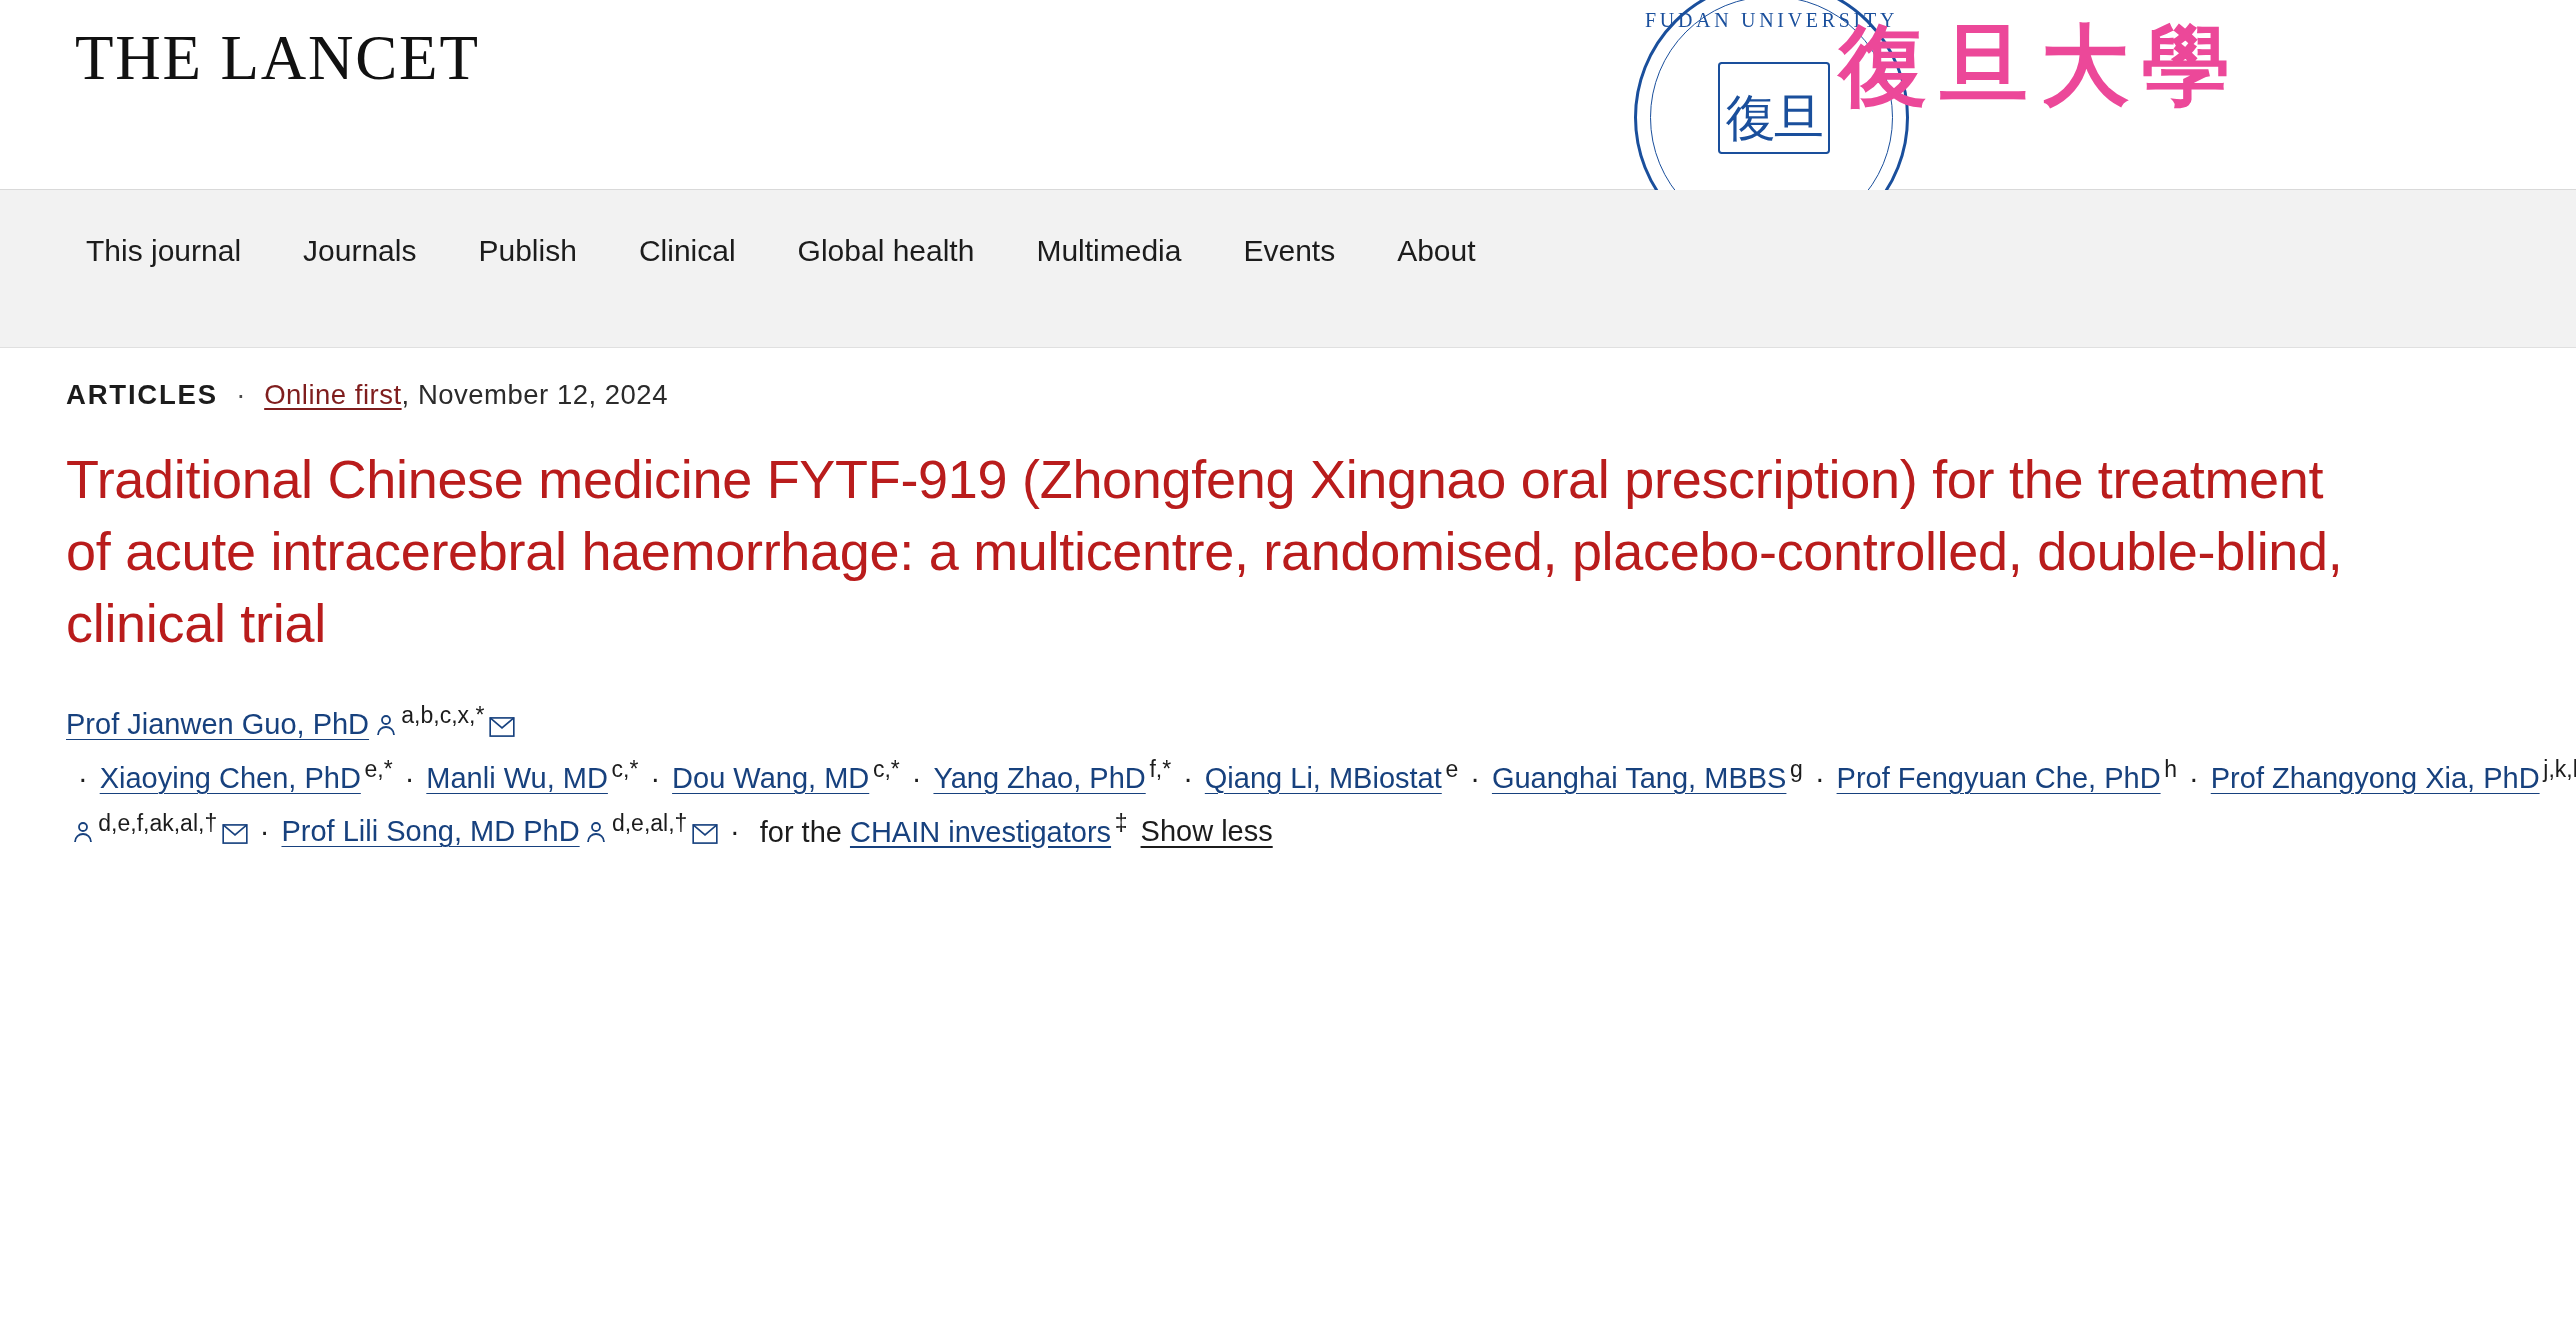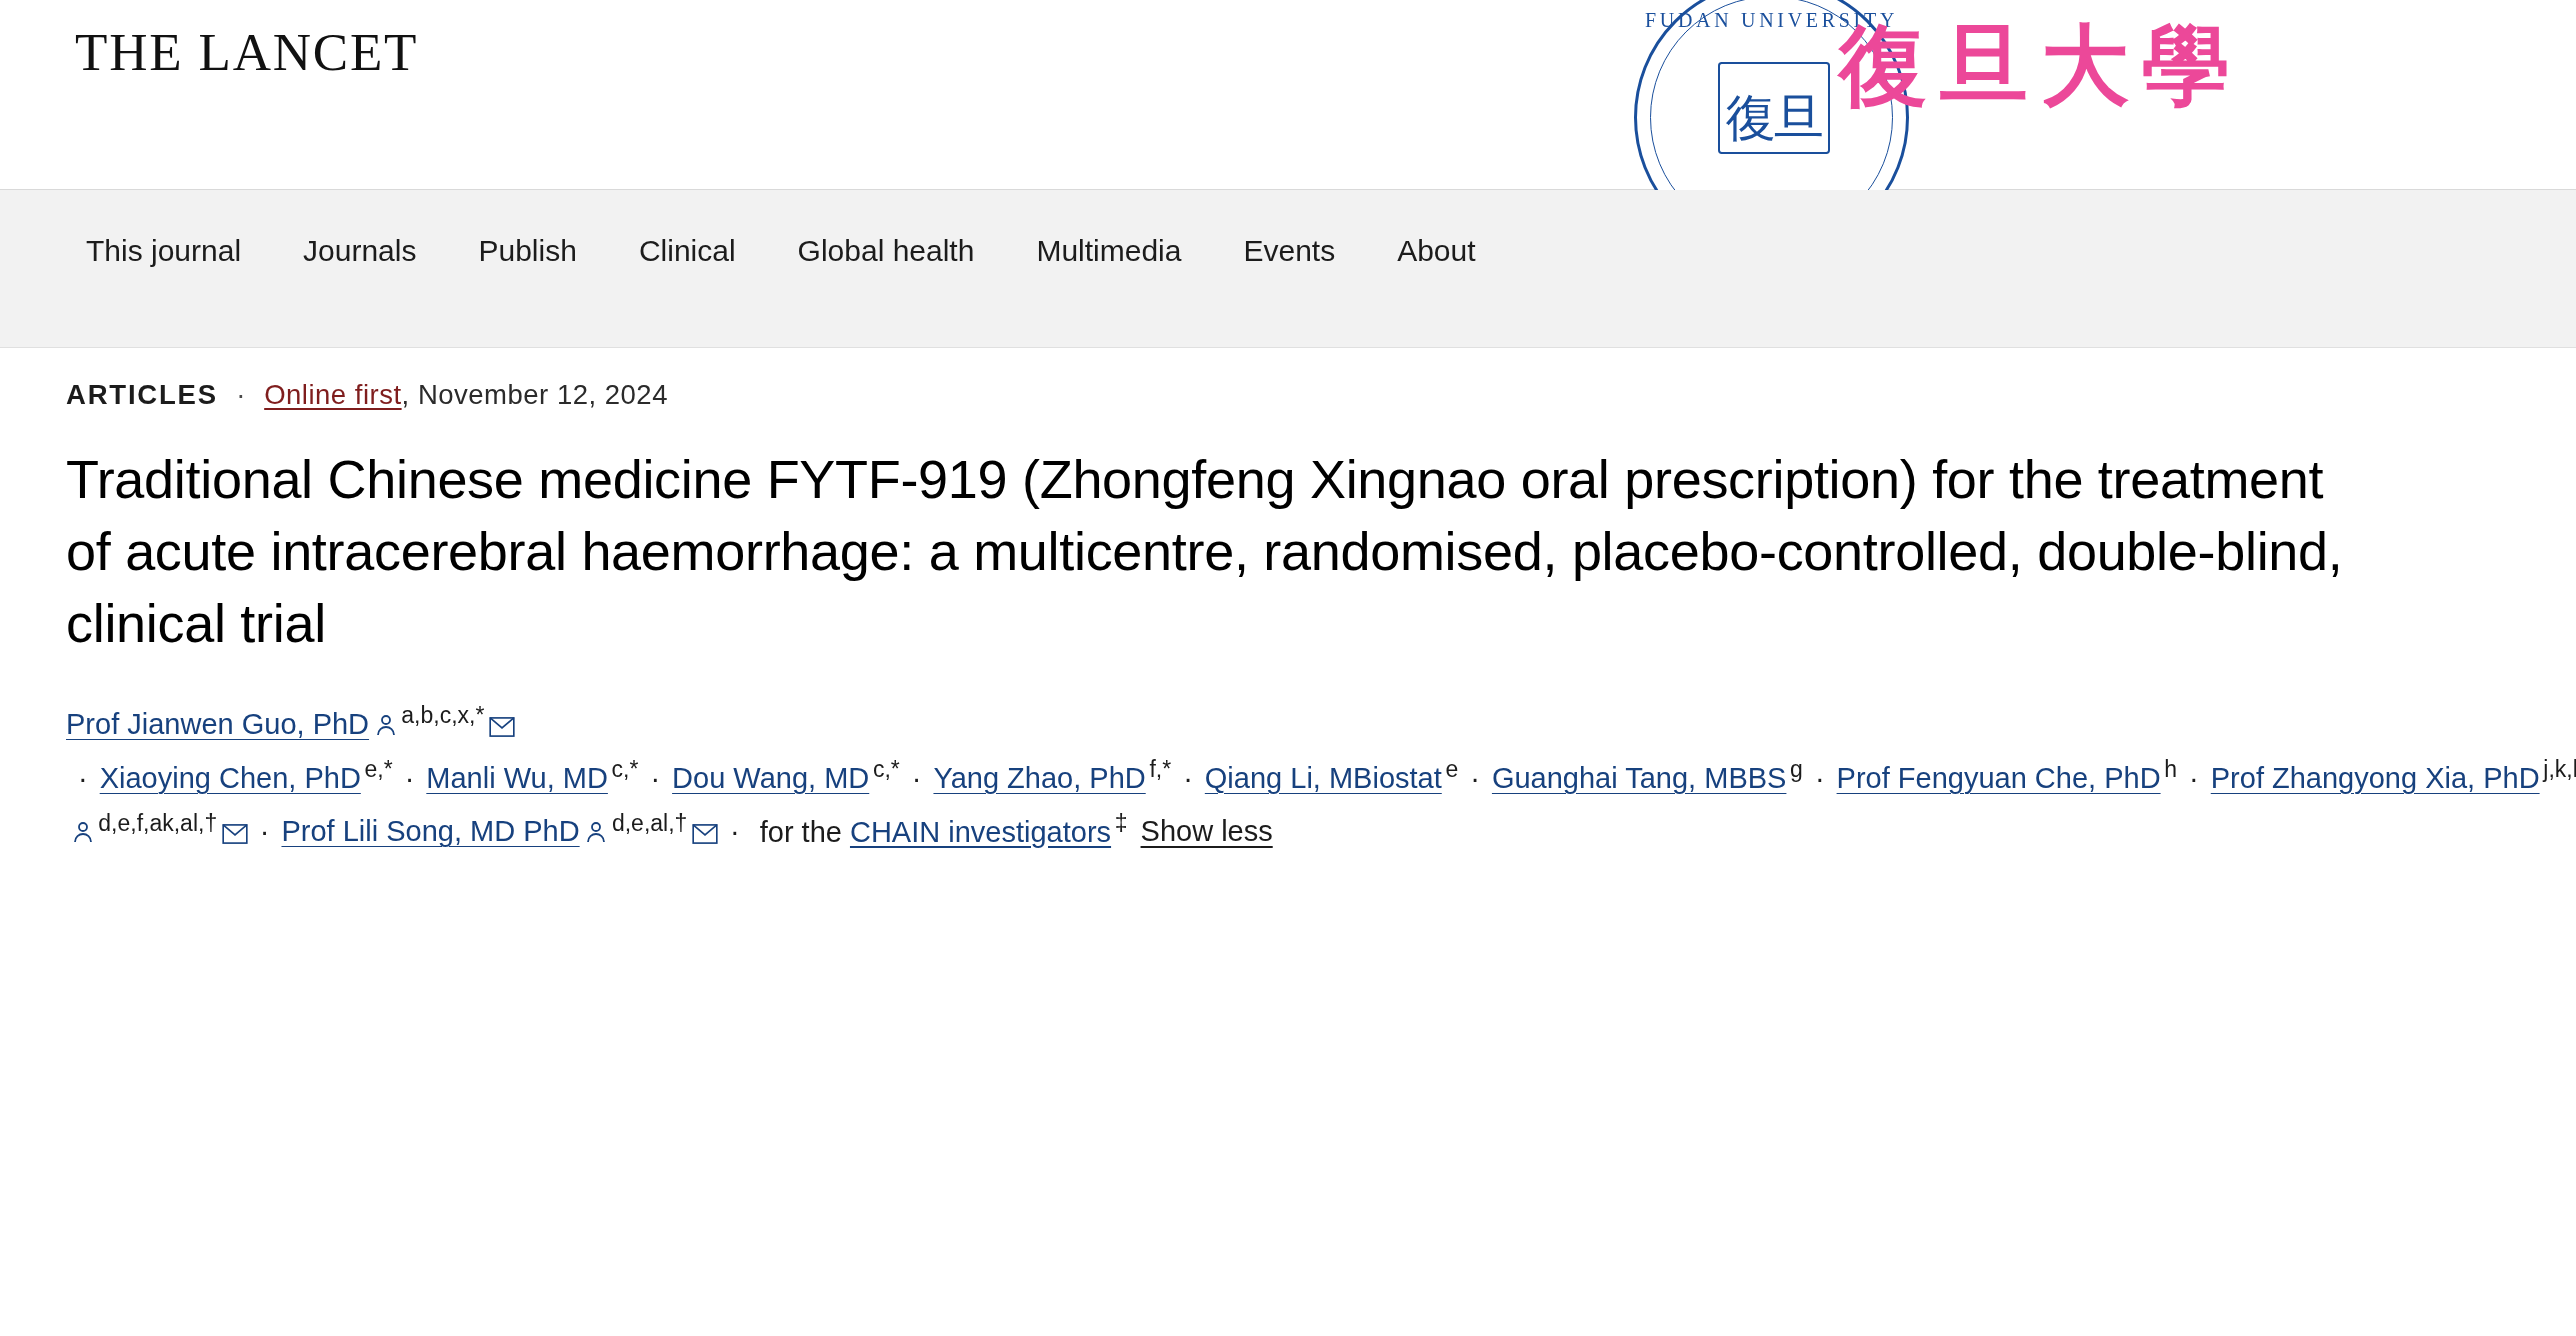--- a/index.html
+++ b/index.html
@@ -21,21 +21,21 @@
     position: relative;
     height: 190px;
     background: #ffffff;
     border-bottom: 1.8px solid #d9d9d9;
   }
   .lancet-logo {
     position: absolute;
     left: 75px;
     top: 22px;
     font-family: "Liberation Serif", serif;
-    font-size: 53px;
+    font-size: 63px;
     letter-spacing: 1.8px;
     color: #111111;
     font-weight: 400;
     white-space: nowrap;
   }
 
   
   .fudan-seal {
     position: absolute;
     left: 1634px;
@@ -158,21 +158,21 @@
     text-underline-offset: 3.7px;
     cursor: pointer;
   }
   .kicker .date { color: #2b2b2b; }
 
   h1.title {
     margin: 33px 0 0 0;
     font-size: 54px;
     line-height: 1.33;
     font-weight: 400;
-    color: #000000;
+    color: #b91c1c;
     letter-spacing: -0.3px;
     max-width: 2311px;
   }
 
   .authors {
     margin-top: 37px;
     font-size: 29px;
     line-height: 1.72;
     color: #17417e;
     max-width: 2458px;

